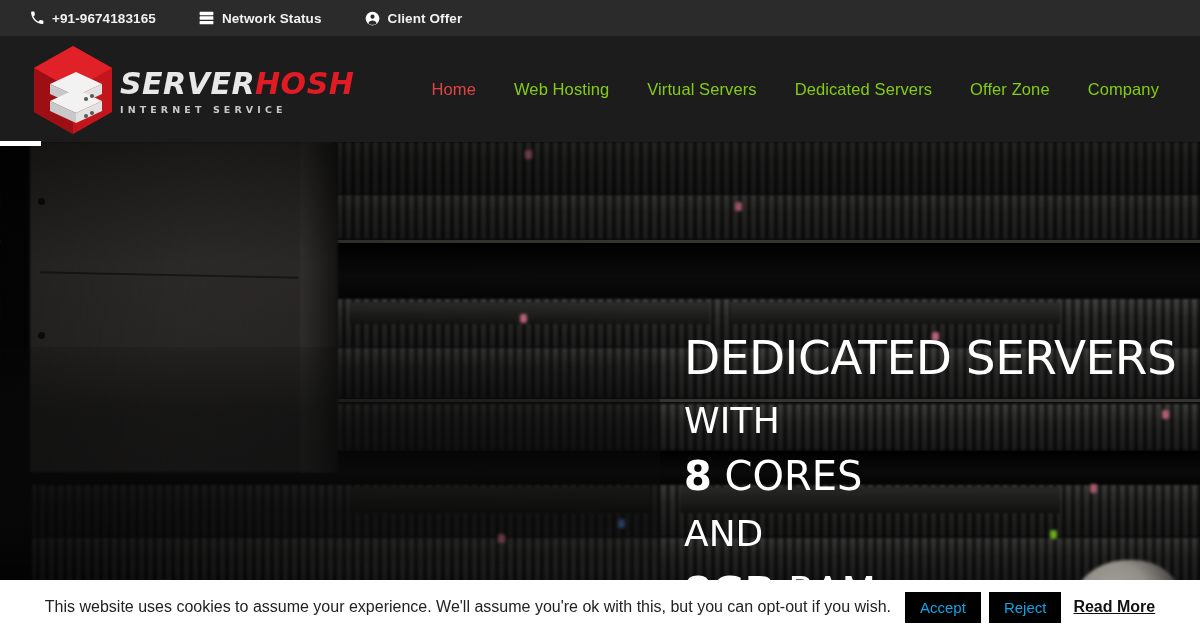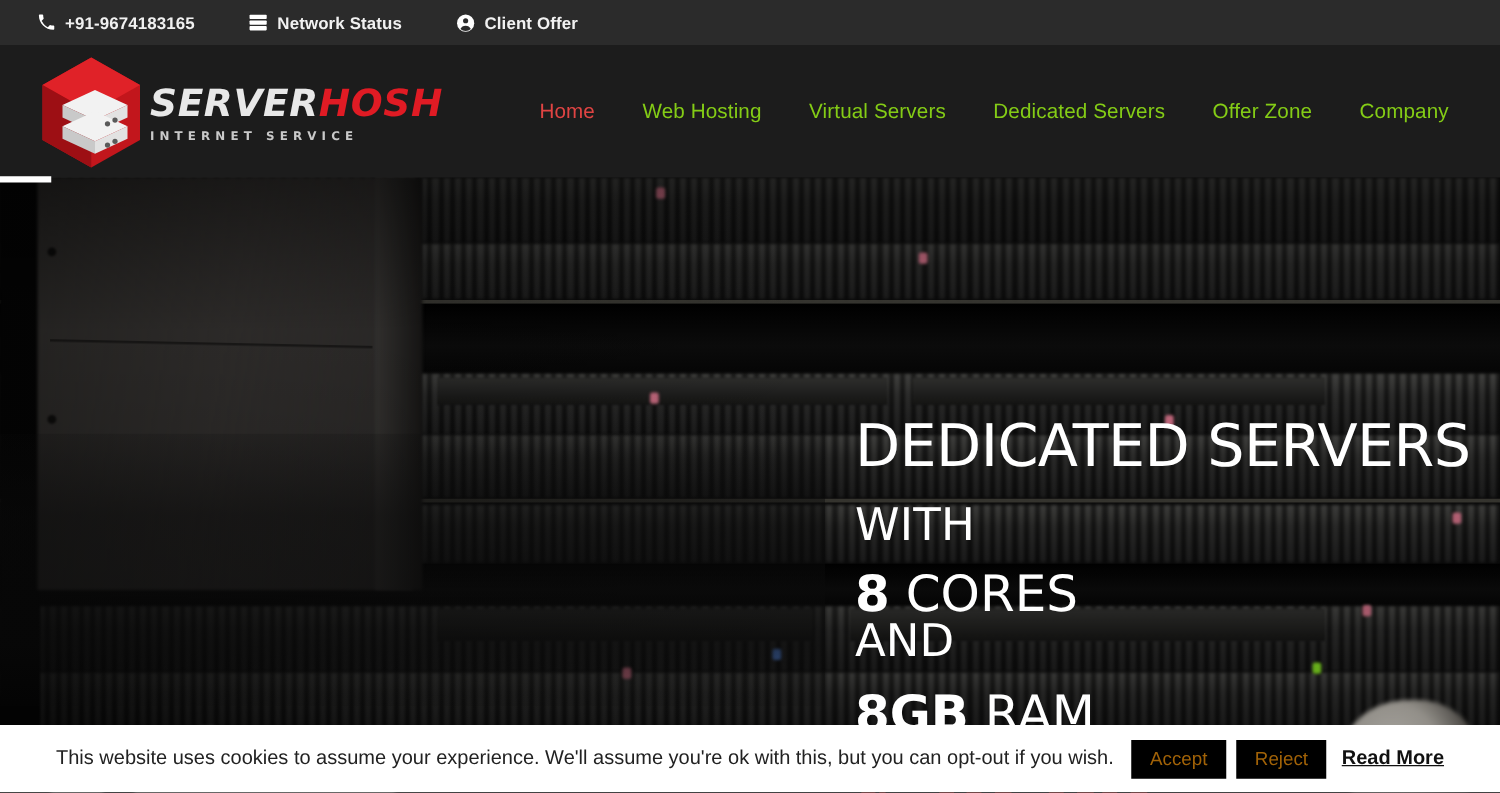--- a/index.html
+++ b/index.html
@@ -309,20 +309,21 @@
     line-height: 1;
     letter-spacing: 0.2px;
   }
   .hr-line3 {
     margin-top: 17px;
     font-size: 40px;
     line-height: 1;
   }
   .hr-line3 b { font-weight: bold; }
   .hr-line4 {
+    margin-top: 20px;
     font-size: 36px;
     line-height: 1;
   }
   .hr-line5 {
     margin-top: 20px;
     font-size: 40px;
     line-height: 1;
   }
   .hr-line5 b { font-weight: bold; }
   .hr-price-row {
@@ -352,21 +353,21 @@
     z-index: 60;
   }
   .cookie-text {
     color: #222;
     font-size: 16px;
     margin-right: 14px;
     white-space: nowrap;
   }
   .cookie-btn {
     background: #000000;
-    color: #a16207;
+    color: #0ea5e9;
     border: none;
     font-size: 15px;
     padding: 8px 15px;
     margin-right: 8px;
     cursor: pointer;
     font-family: "Liberation Sans", sans-serif;
     line-height: 1;
   }
   .cookie-link {
     color: #111;

